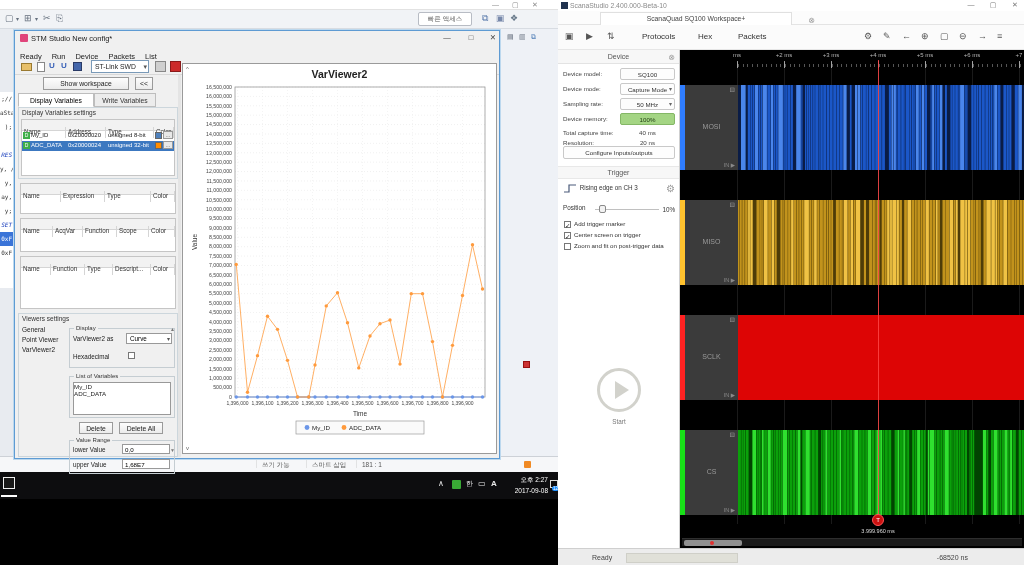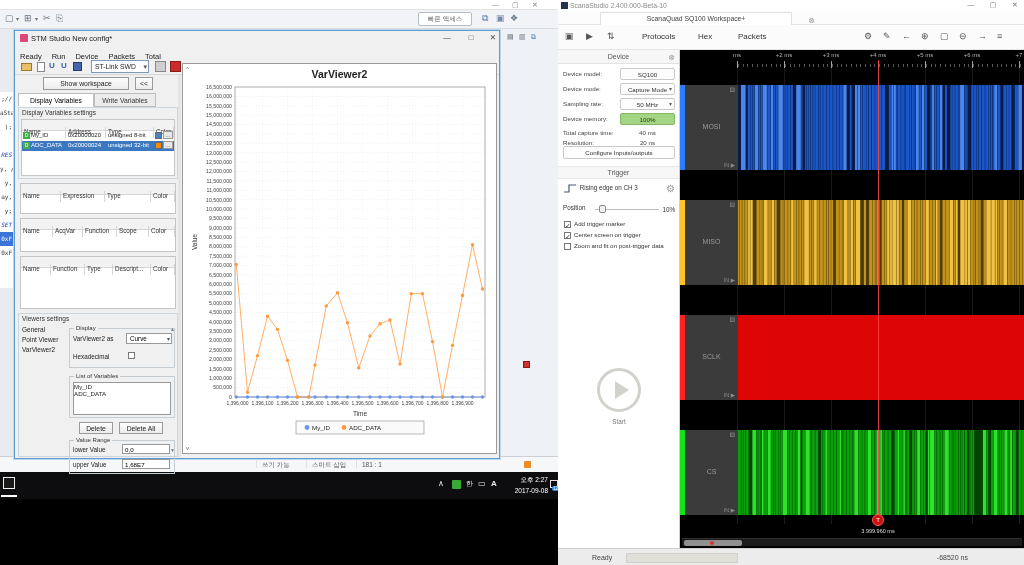--- a/index.html
+++ b/index.html
@@ -707,21 +707,21 @@
 </div>
 
 <div id="stm" class="abs">
   <div id="stm-titlebar" class="abs">
     <span id="stm-appicon"></span>
     <span id="stm-title">STM Studio New config*</span>
     <span class="stm-wc" style="left:424px">—</span>
     <span class="stm-wc" style="left:448px">□</span>
     <span class="stm-wc" style="left:470px">✕</span>
   </div>
-  <div id="stm-menubar" class="abs"><span class="menu-item">Ready</span><span class="menu-item">Run</span><span class="menu-item">Device</span><span class="menu-item">Packets</span><span class="menu-item">Total</span></div>
+  <div id="stm-menubar" class="abs"><span class="menu-item">Ready</span><span class="menu-item">Run</span><span class="menu-item">Device</span><span class="menu-item">Packets</span><span class="menu-item">List</span></div>
   <div id="stm-toolbar" class="abs">
     <span class="ico-folder"></span>
     <span class="ico-doc"></span>
     <span class="ico-u" style="left:34px">U</span>
     <span class="ico-u" style="left:46px">U</span>
     <span class="ico-save"></span>
     <span id="stm-combo">
       <span>ST-Link SWD</span>
       <span class="car">▾</span>
     </span>

